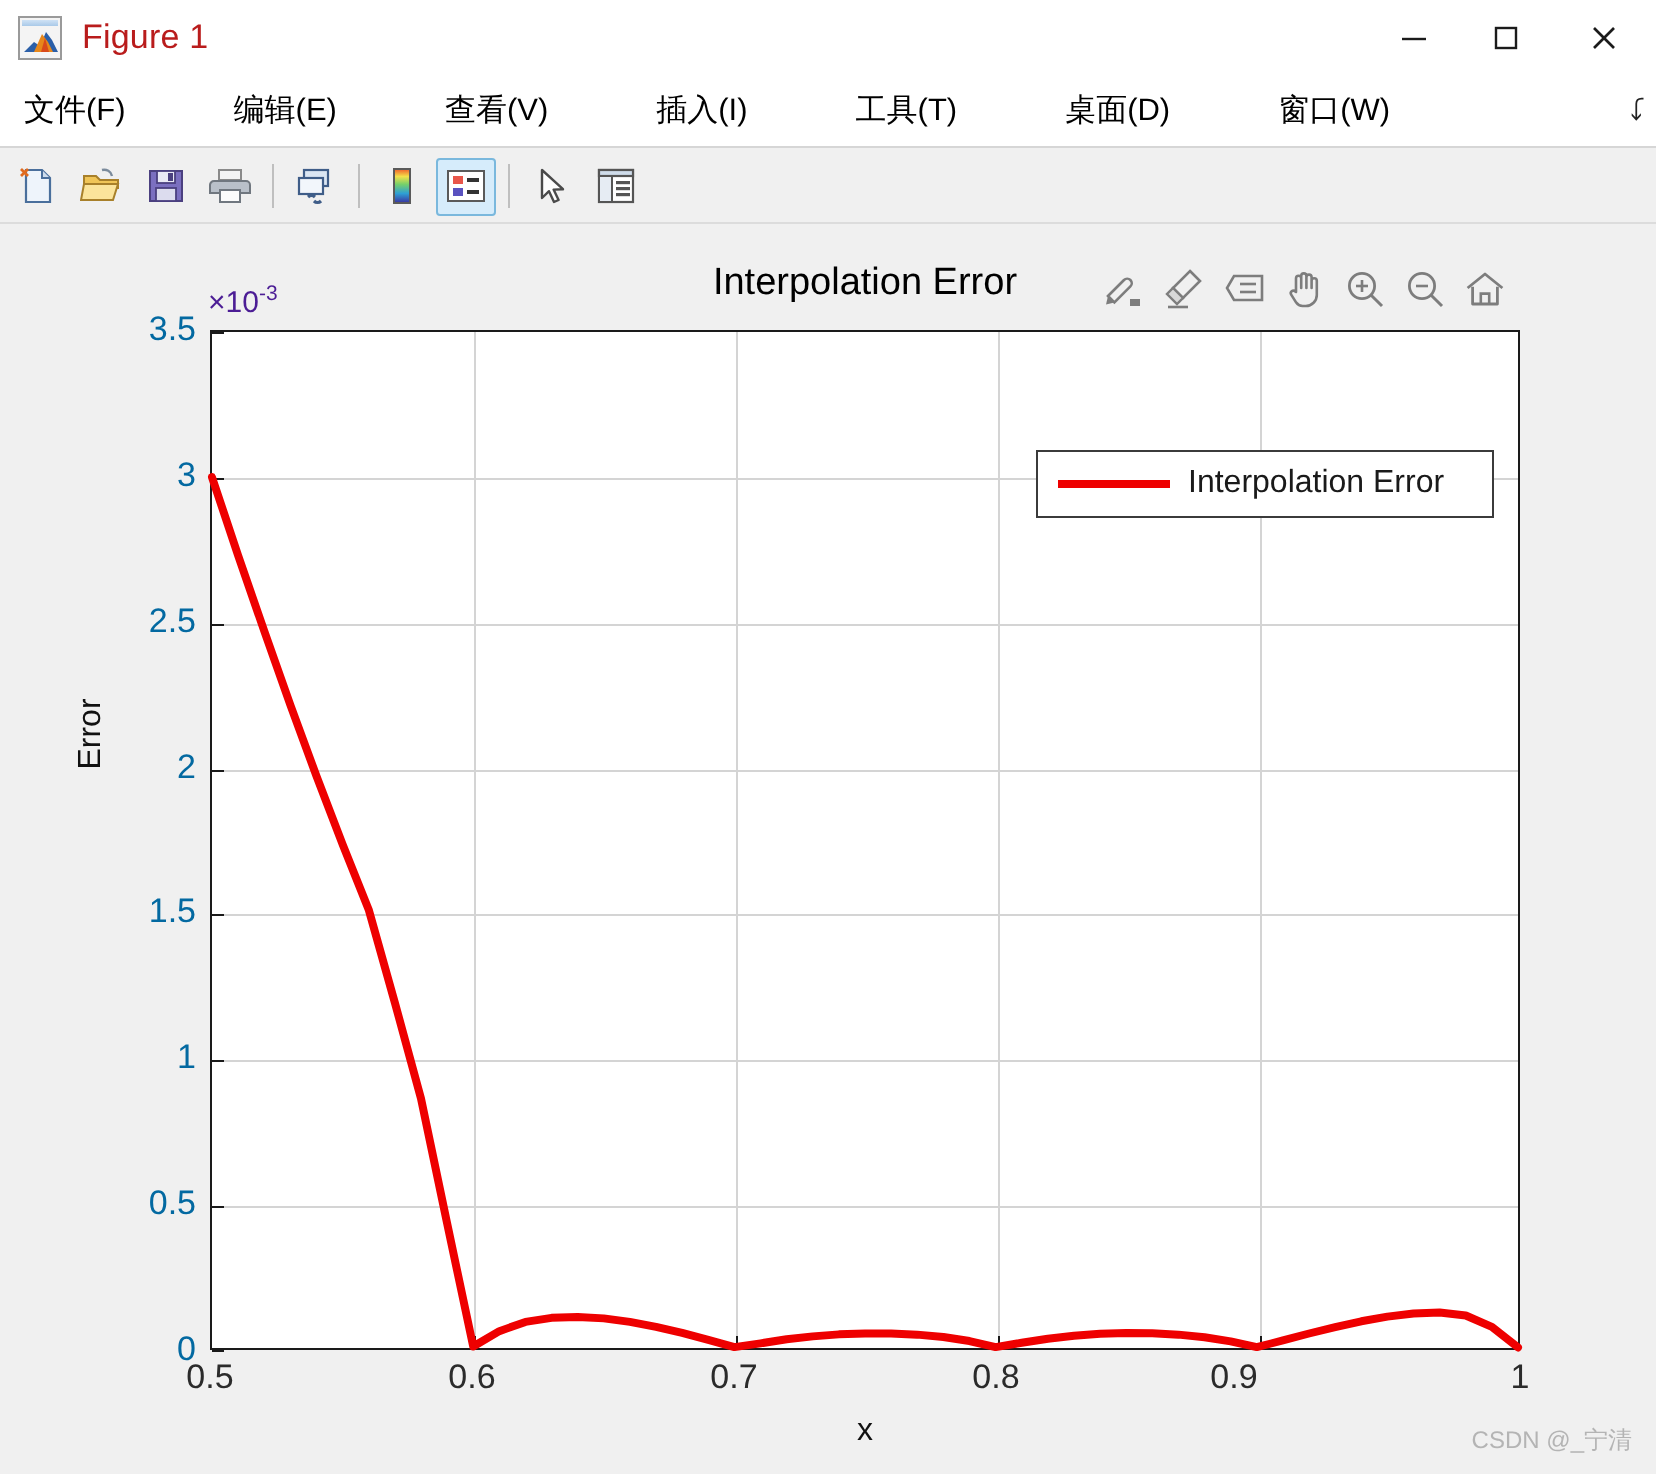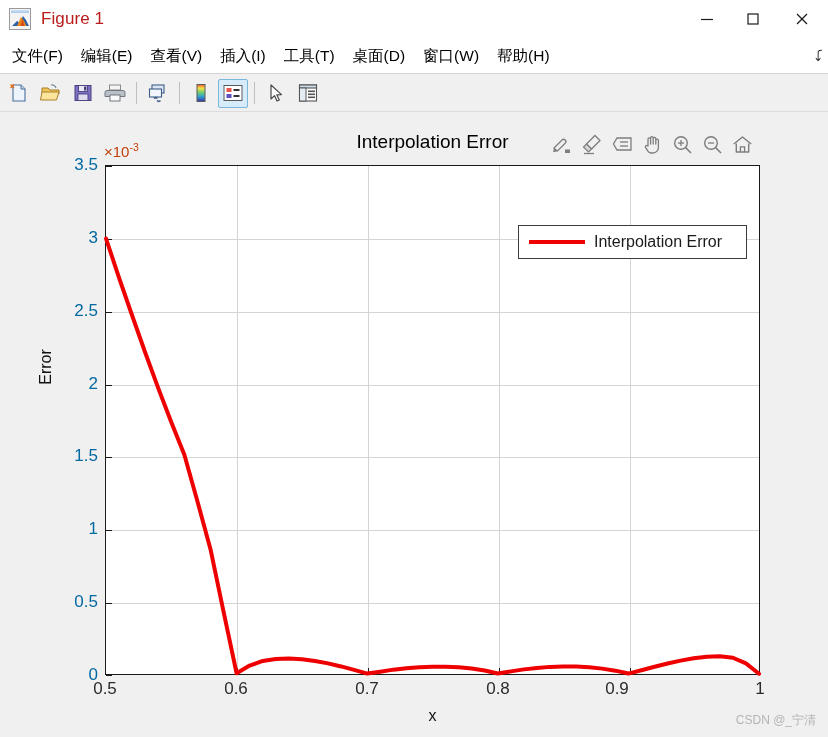--- a/index.html
+++ b/index.html
@@ -63,20 +63,21 @@
   
   .menubar {
     position: absolute;
     left: 0; top: 38px;
     width: 828px; height: 36px;
     background: #ffffff;
     border-bottom: 1px solid #d6d6d6;
     display: flex;
     align-items: center;
     box-sizing: border-box;
+    gap: 36px;
   }
   .menu-item {
     font-size: 15.5px;
     color: #000;
     padding: 0 9px;
     line-height: 35px;
     white-space: nowrap;
   }
   .menu-item:first-child { margin-left: 3px; }
   .menu-overflow {
@@ -209,21 +210,21 @@
     font-size: 17px;
     color: #2b2b2b;
     transform: translateX(-50%);
     white-space: nowrap;
   }
 
   .exp-label {
     position: absolute;
     left: 104px; top: 28px;
     font-size: 15px;
-    color: #c2410c;
+    color: #4c1d95;
     white-space: nowrap;
   }
   .exp-label sup { font-size: 10.5px; }
 
   .xlabel {
     position: absolute;
     left: 105px; top: 594px;
     width: 655px;
     text-align: center;
     font-size: 16px;
@@ -306,21 +307,20 @@
   </div>
 
   <div class="menubar">
     <div class="menu-item">文件(F)</div>
     <div class="menu-item">编辑(E)</div>
     <div class="menu-item">查看(V)</div>
     <div class="menu-item">插入(I)</div>
     <div class="menu-item">工具(T)</div>
     <div class="menu-item">桌面(D)</div>
     <div class="menu-item">窗口(W)</div>
-    <div class="menu-item">帮助(H)</div>
     <div class="menu-overflow">⤵</div>
   </div>
 
   <div class="figtoolbar">
 
     <div class="ft-btn">
       <svg width="22" height="22" viewBox="0 0 22 22">
         <path d="M5 3 h8 l4 4 v12 h-12 z" fill="#eef4fb" stroke="#4a6f9c" stroke-width="1.1"></path>
         <path d="M13 3 v4 h4" fill="#cddcec" stroke="#4a6f9c" stroke-width="1"></path>
         <path d="M2.5 2.5 l3.5 3.5 M6 2.5 l-3.5 3.5" stroke="#e06a1e" stroke-width="1.4"></path>

